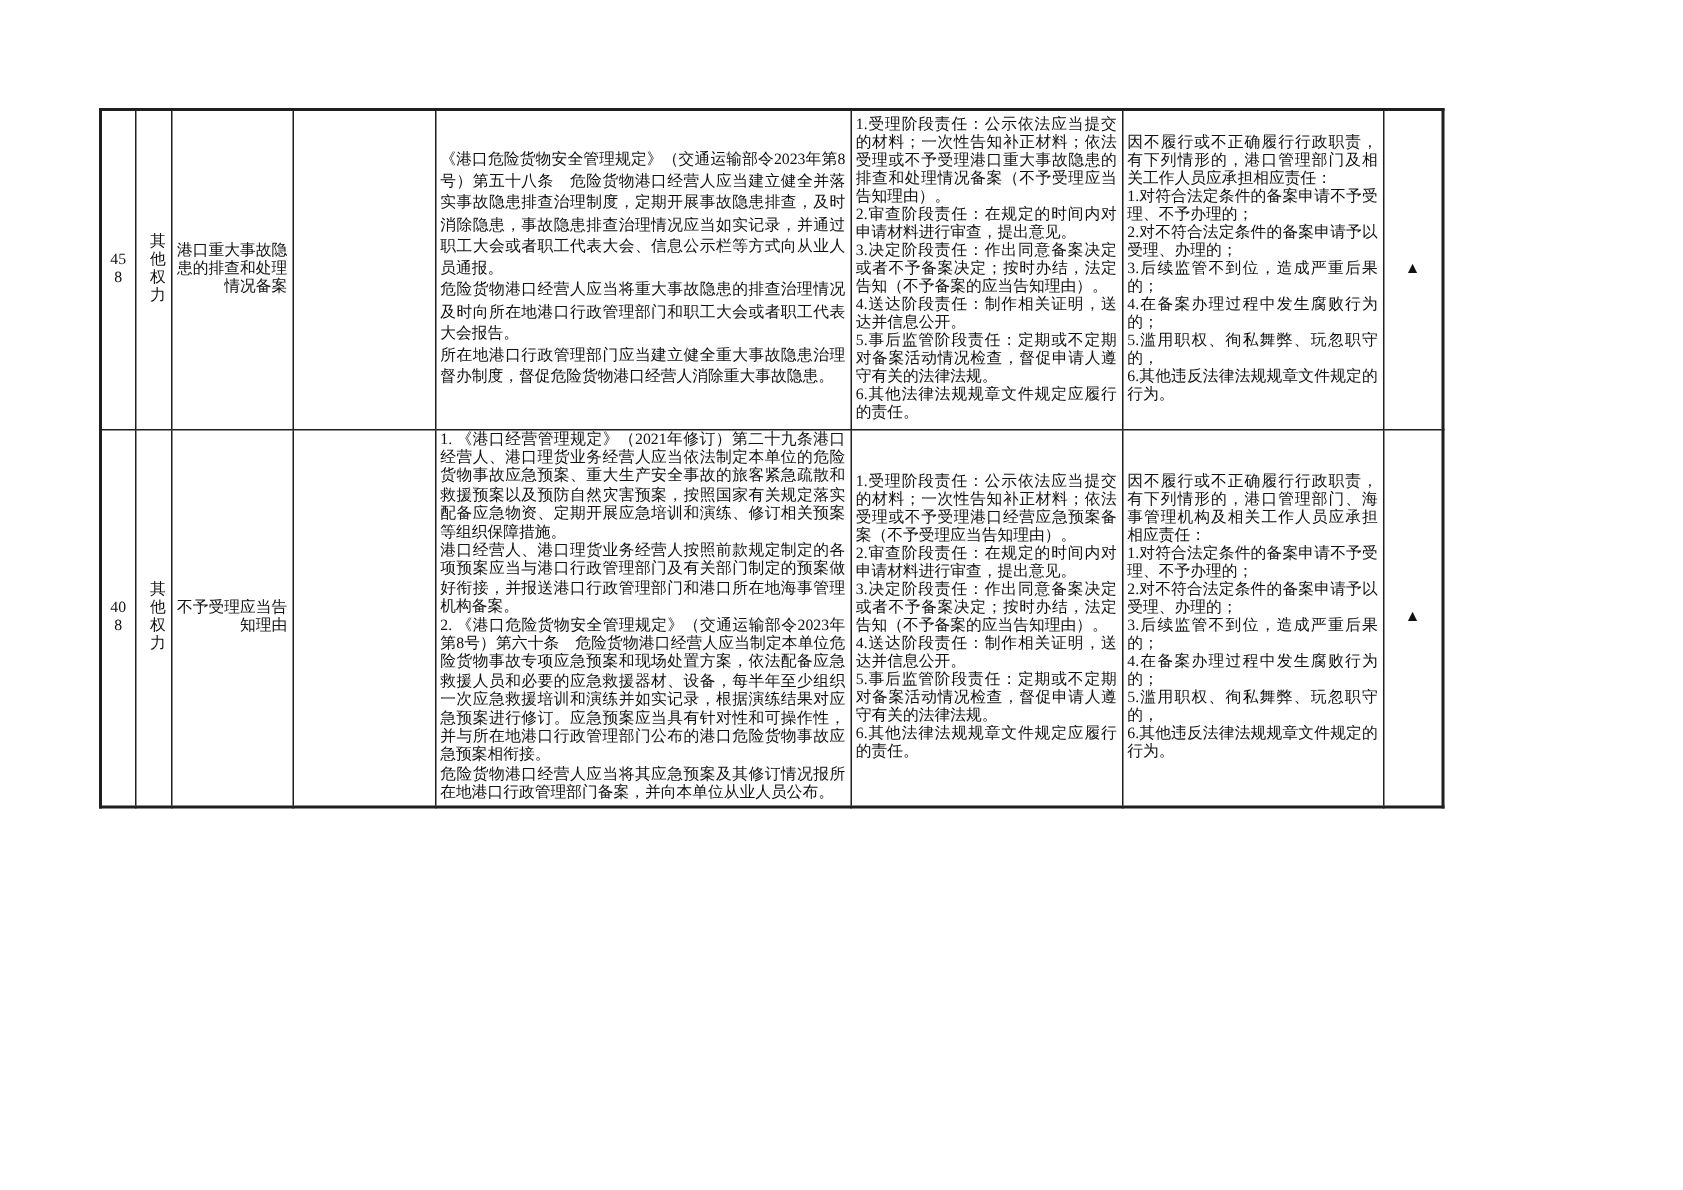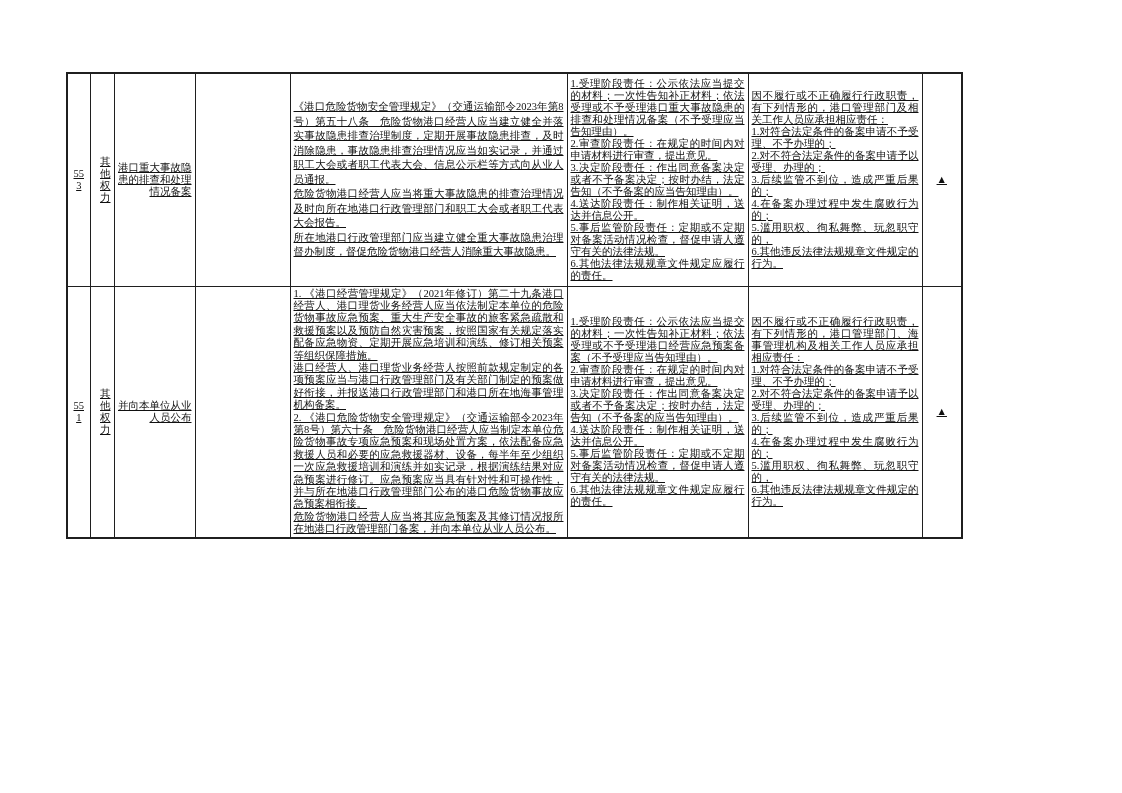--- a/index.html
+++ b/index.html
@@ -24,21 +24,20 @@
     border: 2px solid #1f1f1f;
   }
   .doc-table td {
     border: 1px solid #1f1f1f;
     vertical-align: middle;
     font-size: 10.5px;
     line-height: 12px;
     padding: 1px 3px;
     overflow: hidden;
     word-break: break-all;
-    text-decoration: underline;
   }
   .row-407 { height: 213px; }
   .row-408 { height: 251px; }
 
   .cell-seq {
     text-align: center;
     padding: 0 1px;
   }
   .cell-category {
     text-align: right;
@@ -80,21 +79,21 @@
     <col style="width:24px">
     <col style="width:81px">
     <col style="width:95px">
     <col style="width:277px">
     <col style="width:181px">
     <col style="width:174px">
     <col style="width:40px">
   </colgroup>
   <tbody>
     <tr class="row-407">
-      <td class="cell-seq">553</td>
+      <td class="cell-seq">458</td>
       <td class="cell-category">其他权力</td>
       <td class="cell-name">港口重大事故隐患的排查和处理情况备案</td>
       <td class="cell-blank"></td>
       <td class="cell-basis lh-wide">《港口危险货物安全管理规定》（交通运输部令2023年第8号）第五十八条　危险货物港口经营人应当建立健全并落实事故隐患排查治理制度，定期开展事故隐患排查，及时消除隐患，事故隐患排查治理情况应当如实记录，并通过职工大会或者职工代表大会、信息公示栏等方式向从业人员通报。
 危险货物港口经营人应当将重大事故隐患的排查治理情况及时向所在地港口行政管理部门和职工大会或者职工代表大会报告。
 所在地港口行政管理部门应当建立健全重大事故隐患治理督办制度，督促危险货物港口经营人消除重大事故隐患。</td>
       <td class="cell-duties">1.受理阶段责任：公示依法应当提交的材料；一次性告知补正材料；依法受理或不予受理港口重大事故隐患的排查和处理情况备案（不予受理应当告知理由）。
 2.审查阶段责任：在规定的时间内对申请材料进行审查，提出意见。
 3.决定阶段责任：作出同意备案决定或者不予备案决定；按时办结，法定告知（不予备案的应当告知理由）。
 4.送达阶段责任：制作相关证明，送达并信息公开。
@@ -103,23 +102,23 @@
       <td class="cell-accountability">因不履行或不正确履行行政职责，有下列情形的，港口管理部门及相关工作人员应承担相应责任：
 1.对符合法定条件的备案申请不予受理、不予办理的；
 2.对不符合法定条件的备案申请予以受理、办理的；
 3.后续监管不到位，造成严重后果的；
 4.在备案办理过程中发生腐败行为的；
 5.滥用职权、徇私舞弊、玩忽职守的，
 6.其他违反法律法规规章文件规定的行为。</td>
       <td class="cell-mark">▲</td>
     </tr>
     <tr class="row-408">
-      <td class="cell-seq">551</td>
+      <td class="cell-seq">408</td>
       <td class="cell-category">其他权力</td>
-      <td class="cell-name">并向本单位从业人员公布</td>
+      <td class="cell-name">不予受理应当告知理由</td>
       <td class="cell-blank"></td>
       <td class="cell-basis lh-tight">1. 《港口经营管理规定》（2021年修订）第二十九条港口经营人、港口理货业务经营人应当依法制定本单位的危险货物事故应急预案、重大生产安全事故的旅客紧急疏散和救援预案以及预防自然灾害预案，按照国家有关规定落实配备应急物资、定期开展应急培训和演练、修订相关预案等组织保障措施。
 港口经营人、港口理货业务经营人按照前款规定制定的各项预案应当与港口行政管理部门及有关部门制定的预案做好衔接，并报送港口行政管理部门和港口所在地海事管理机构备案。
 2. 《港口危险货物安全管理规定》（交通运输部令2023年第8号）第六十条　危险货物港口经营人应当制定本单位危险货物事故专项应急预案和现场处置方案，依法配备应急救援人员和必要的应急救援器材、设备，每半年至少组织一次应急救援培训和演练并如实记录，根据演练结果对应急预案进行修订。应急预案应当具有针对性和可操作性，并与所在地港口行政管理部门公布的港口危险货物事故应急预案相衔接。
 危险货物港口经营人应当将其应急预案及其修订情况报所在地港口行政管理部门备案，并向本单位从业人员公布。</td>
       <td class="cell-duties">1.受理阶段责任：公示依法应当提交的材料；一次性告知补正材料；依法受理或不予受理港口经营应急预案备案（不予受理应当告知理由）。
 2.审查阶段责任：在规定的时间内对申请材料进行审查，提出意见。
 3.决定阶段责任：作出同意备案决定或者不予备案决定；按时办结，法定告知（不予备案的应当告知理由）。
 4.送达阶段责任：制作相关证明，送达并信息公开。
 5.事后监管阶段责任：定期或不定期对备案活动情况检查，督促申请人遵守有关的法律法规。

